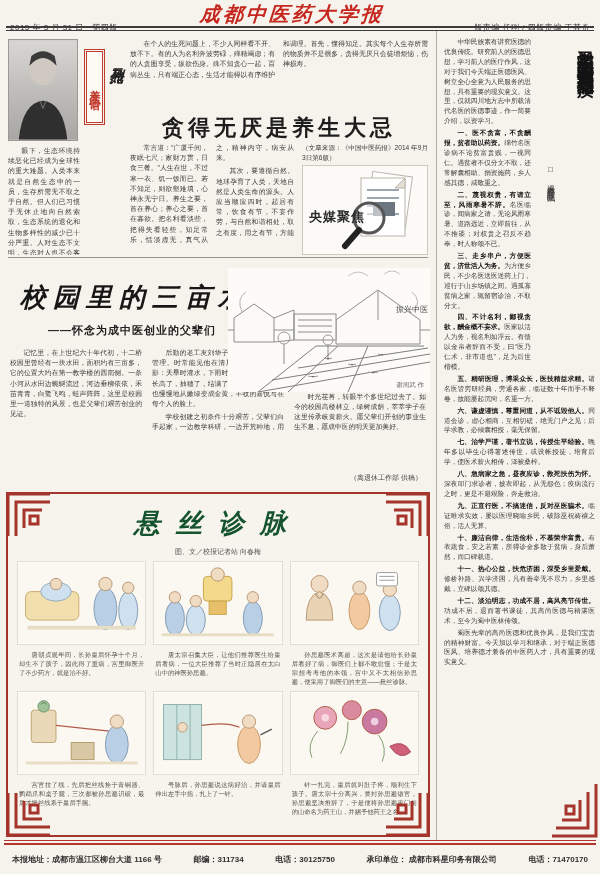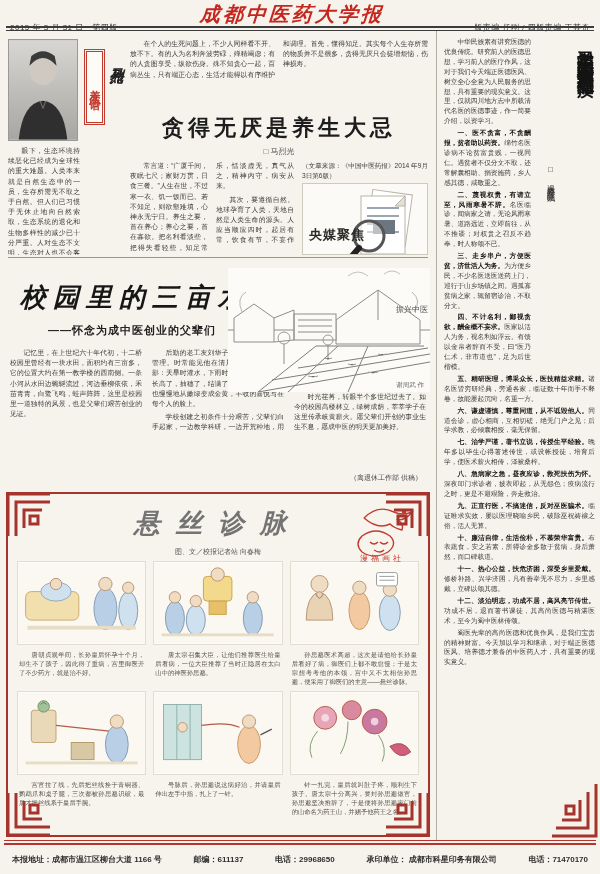--- a/index.html
+++ b/index.html
@@ -47,21 +47,21 @@
   .sec2 { height:229px; position:relative; padding:6px 10px 2px 10px; overflow:hidden; }
   .title2 { font-family:"Liberation Serif", serif; font-size:26px; font-weight:bold; font-style:italic; color:#161616; letter-spacing:7px; margin:16px 0 8px 10px; white-space:nowrap; }
   .subtitle2 { font-size:11px; font-weight:bold; color:#222; margin-left:38px; letter-spacing:1px; }
   .sketch-wrap { position:absolute; right:6px; top:10px; width:202px; height:124px; background:#fcfbf7; z-index:2; }
   .sketch-cap { position:absolute; right:6px; bottom:2px; font-size:6.5px; color:#666; }
   .s2-cols { column-count:3; column-gap:10px; height:122px; overflow:hidden; margin-top:10px; }
   .endnote { font-size:7px; color:#444; text-align:right; padding:3px 4px 0 0; }
 
   
   .comic { flex:1; position:relative; border:2px solid #a5352c; margin:5px 6px 3px 6px; overflow:hidden; background:#f7f4ed; }
-  .comic-title { font-family:"Liberation Serif", serif; font-size:26px; font-weight:bold; font-style:italic; color:#737373; letter-spacing:16px; text-align:center; margin-top:12px; }
+  .comic-title { font-family:"Liberation Serif", serif; font-size:26px; font-weight:bold; font-style:italic; color:#14532d; letter-spacing:16px; text-align:center; margin-top:12px; }
   .comic-credit { font-size:7px; color:#555; text-align:center; margin:6px 0 4px 0; }
   .panel-grid { display:grid; grid-template-columns:1fr 1fr 1fr; gap:4px 7px; margin:2px 9px 0 9px; }
   .panel { height:84px; background:#fdfcf8; border:1px solid #e2ddd1; overflow:hidden; }
   .panel svg { width:100%; height:100%; }
   .caption { font-size:6.3px; line-height:1.45; color:#55504a; text-align:justify; text-indent:2em; height:40px; overflow:hidden; padding:1px 2px; }
   .caption.tall { height:46px; }
   .knot { position:absolute; z-index:3; }
   .seal { position:absolute; right:10px; top:8px; width:84px; height:62px; z-index:2; }
 
   
@@ -116,21 +116,20 @@
         </div>
         <div class="s1-colB">
           <div class="col-label">养生心语</div>
           <div class="sig">马烈光</div>
         </div>
         <div class="s1-colC">
           <div class="s1-top bodytext">
               <p>在个人的生死问题上，不少人同样看不开、放不下。有的人为名利奔波劳碌，殚精竭虑；有的人贪图享受，纵欲伤身。殊不知贪心一起，百病丛生，只有端正心态，生活才能得以有序维护和调理。首先，懂得知足。其实每个人生存所需的物质并不是很多，贪得无厌只会徒增烦恼，伤神损寿。</p>
             </div>
           <div class="headline1">贪得无厌是养生大忌</div>
-          <div class="byline1">□ 马烈光</div>
           <div class="s1-bottom">
             <div class="s1-bot-text bodytext">
               <p>常言道：“广厦千间，夜眠七尺；家财万贯，日食三餐。”人生在世，不过寒一衣、饥一饭而已。若不知足，则欲壑难填，心神永无宁日。养生之要，首在养心；养心之要，首在寡欲。把名利看淡些，把得失看轻些，知足常乐，恬淡虚无，真气从之，精神内守，病安从来。</p>
               <p>其次，要遵循自然。地球孕育了人类，天地自然是人类生命的源头。人应当顺应四时，起居有常，饮食有节，不妄作劳，与自然和谐相处，取之有度，用之有节，方能颐养天年。贪得无厌，实为养生之大忌。</p>
             </div>
             <div class="s1-media">
               <div class="source-note">（文章来源：《中国中医药报》2014 年9月3日第6版）</div>
               <div class="media-box">
                 <span class="media-label">央媒聚焦</span>
                 <svg viewBox="0 0 124 92" width="124" height="92">
@@ -231,31 +230,20 @@
         </svg>
         <svg class="knot" style="right:-2px;bottom:-2px;transform:scale(-1,-1);" width="46" height="46" viewBox="0 0 46 46">
           <g fill="none" stroke="#a5352c" stroke-width="3">
             <path d="M2 44 V2 H44"></path>
               <path d="M10 44 V10 H44"></path>
               <path d="M18 36 V18 H36"></path>
               <rect x="24" y="24" width="8" height="8"></rect>
           </g>
         </svg>
 
-        <div class="seal">
-          <svg viewBox="0 0 84 62" width="84" height="62">
-            <g fill="none" stroke="#c23b2e" stroke-width="1.4">
-              <path d="M30 16 q14 -14 30 -6 q8 4 18 0 q-6 8 -14 8 q6 4 4 10 q-8 -2 -12 -6 q-12 6 -26 -6"></path>
-              <circle cx="70" cy="10" r="1.6" fill="#c23b2e"></circle>
-              <path d="M28 34 q14 -10 28 0 q8 8 -2 16 q-14 8 -26 0 q-8 -8 0 -16"></path>
-              <path d="M36 40 q4 4 8 0 M46 40 q4 4 8 0 M40 48 q6 4 10 0"></path>
-            </g>
-            <text x="26" y="59" font-size="8" fill="#c23b2e" letter-spacing="3">漫福画社</text>
-          </svg>
-        </div>
 
         <div class="comic-title">悬丝诊脉</div>
         <div class="comic-credit">图、文／校报记者站 向春梅</div>
 
         <div class="panel-grid">
           <div class="panel">
             <svg viewBox="0 0 134 84">
               <rect width="134" height="84" fill="#fbf8f1"></rect>
               <rect x="8" y="30" width="56" height="30" rx="6" fill="#f2dfae" stroke="#c9a96d"></rect>
               <ellipse cx="40" cy="30" rx="16" ry="10" fill="#cfe0ee" stroke="#8fa9c2"></ellipse>
@@ -378,19 +366,19 @@
           <path d="M30 18 V38 H12"></path>
           <rect x="16" y="24" width="8" height="8"></rect>
         </g>
       </svg>
     </div>
   </div>
 
   <div class="ftr-rule"></div>
   <div class="ftr">
     <span>本报地址：成都市温江区柳台大道 1166 号</span>
-    <span>邮编：611137</span>
-    <span>电话：29968650</span>
+    <span>邮编：311734</span>
+    <span>电话：30125750</span>
     <span>承印单位： 成都市科星印务有限公司</span>
     <span>电话：71470170</span>
   </div>
 
 </div>
 
 </body></html>

